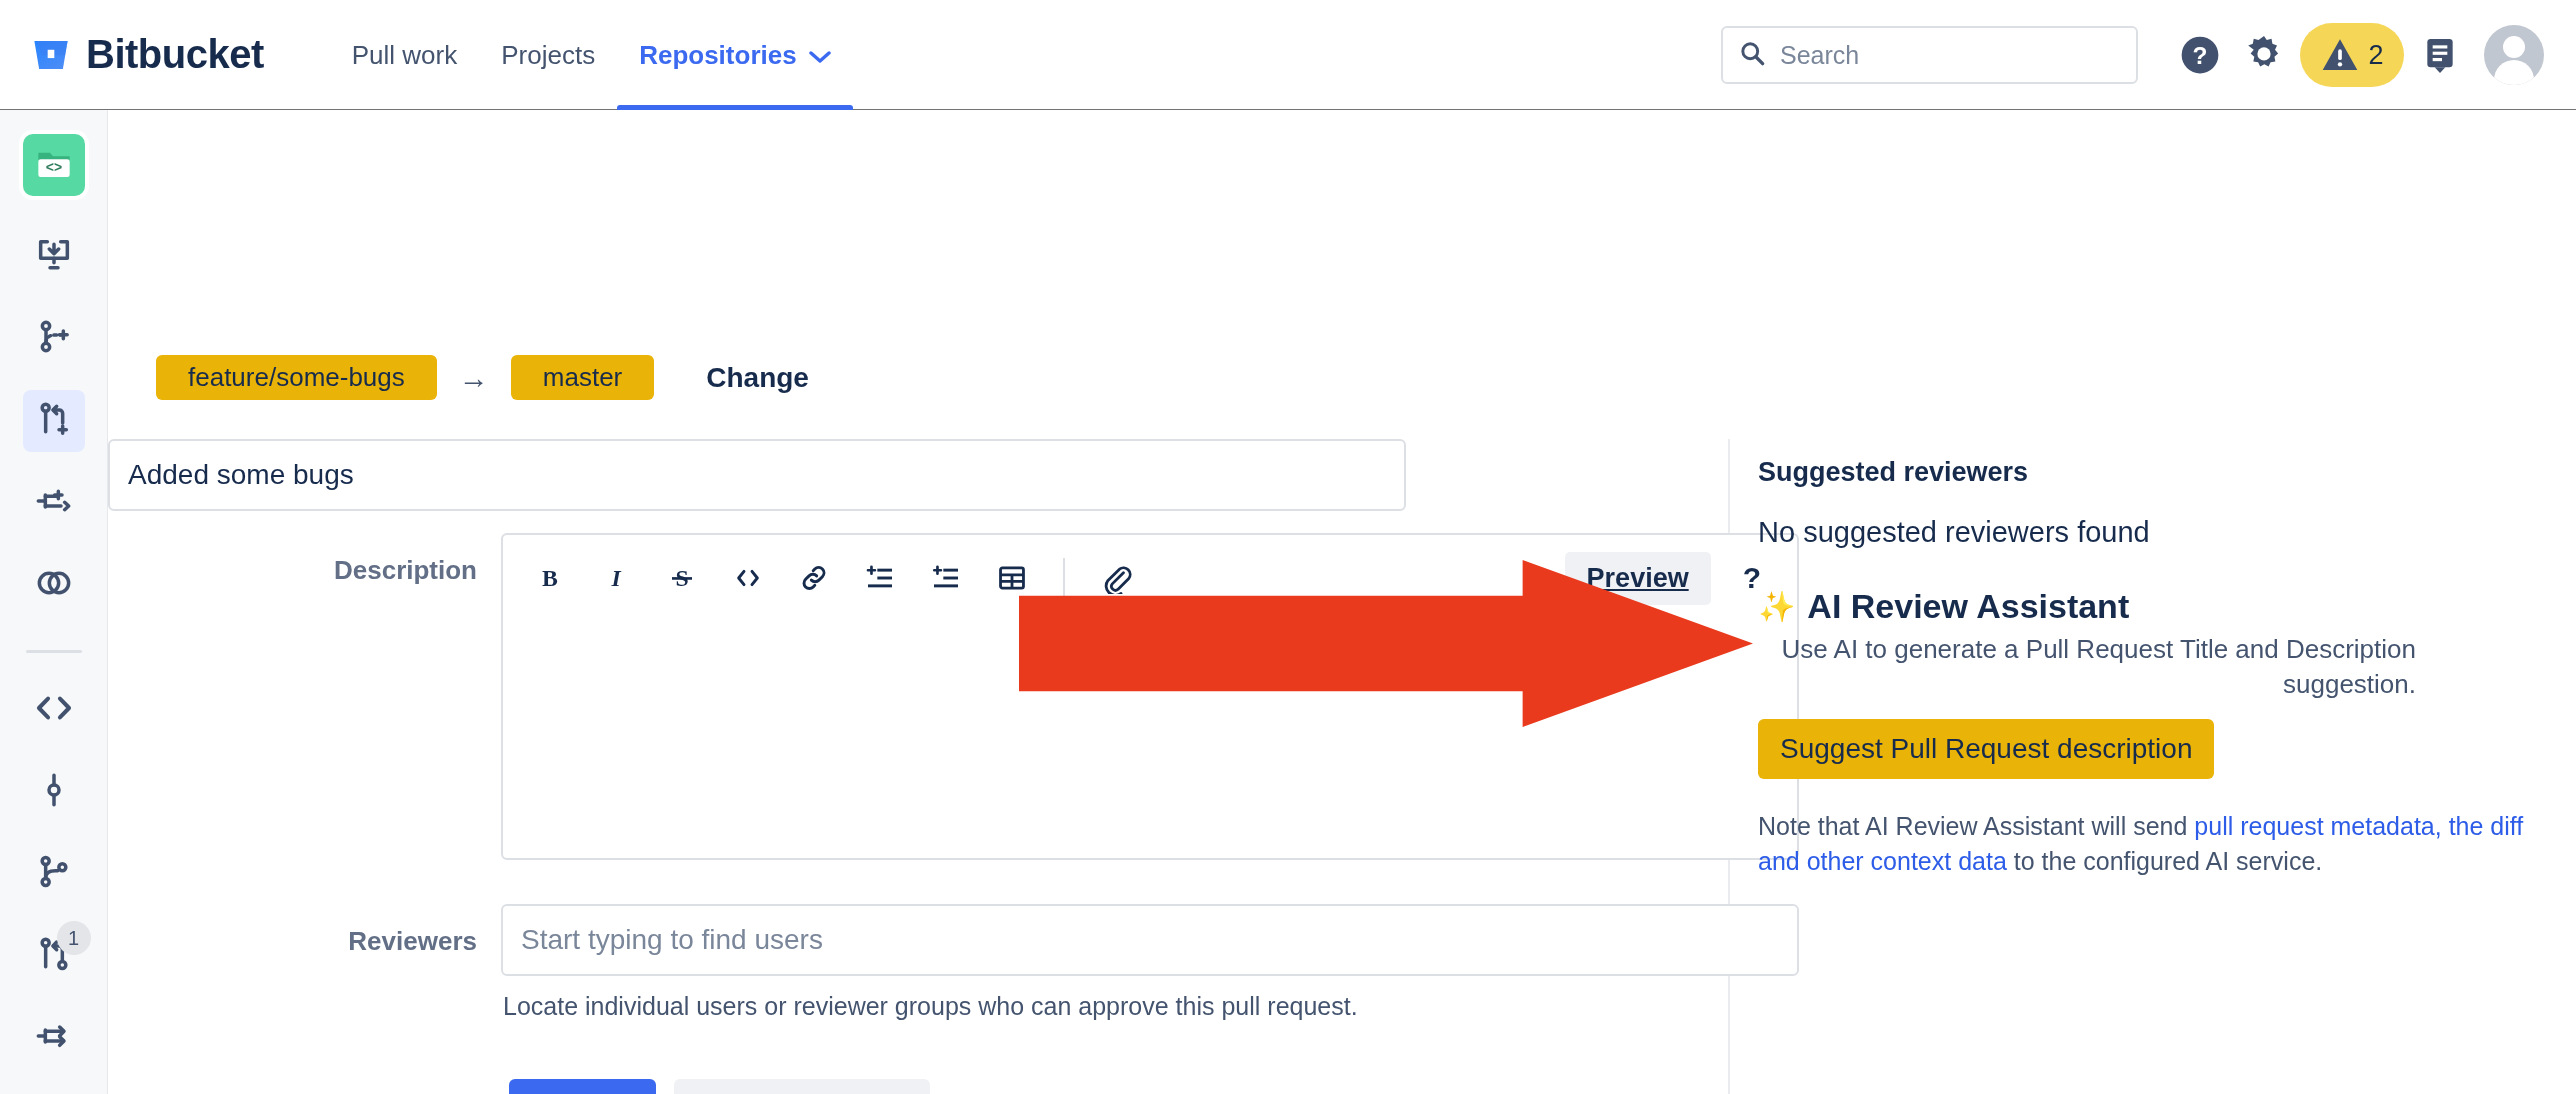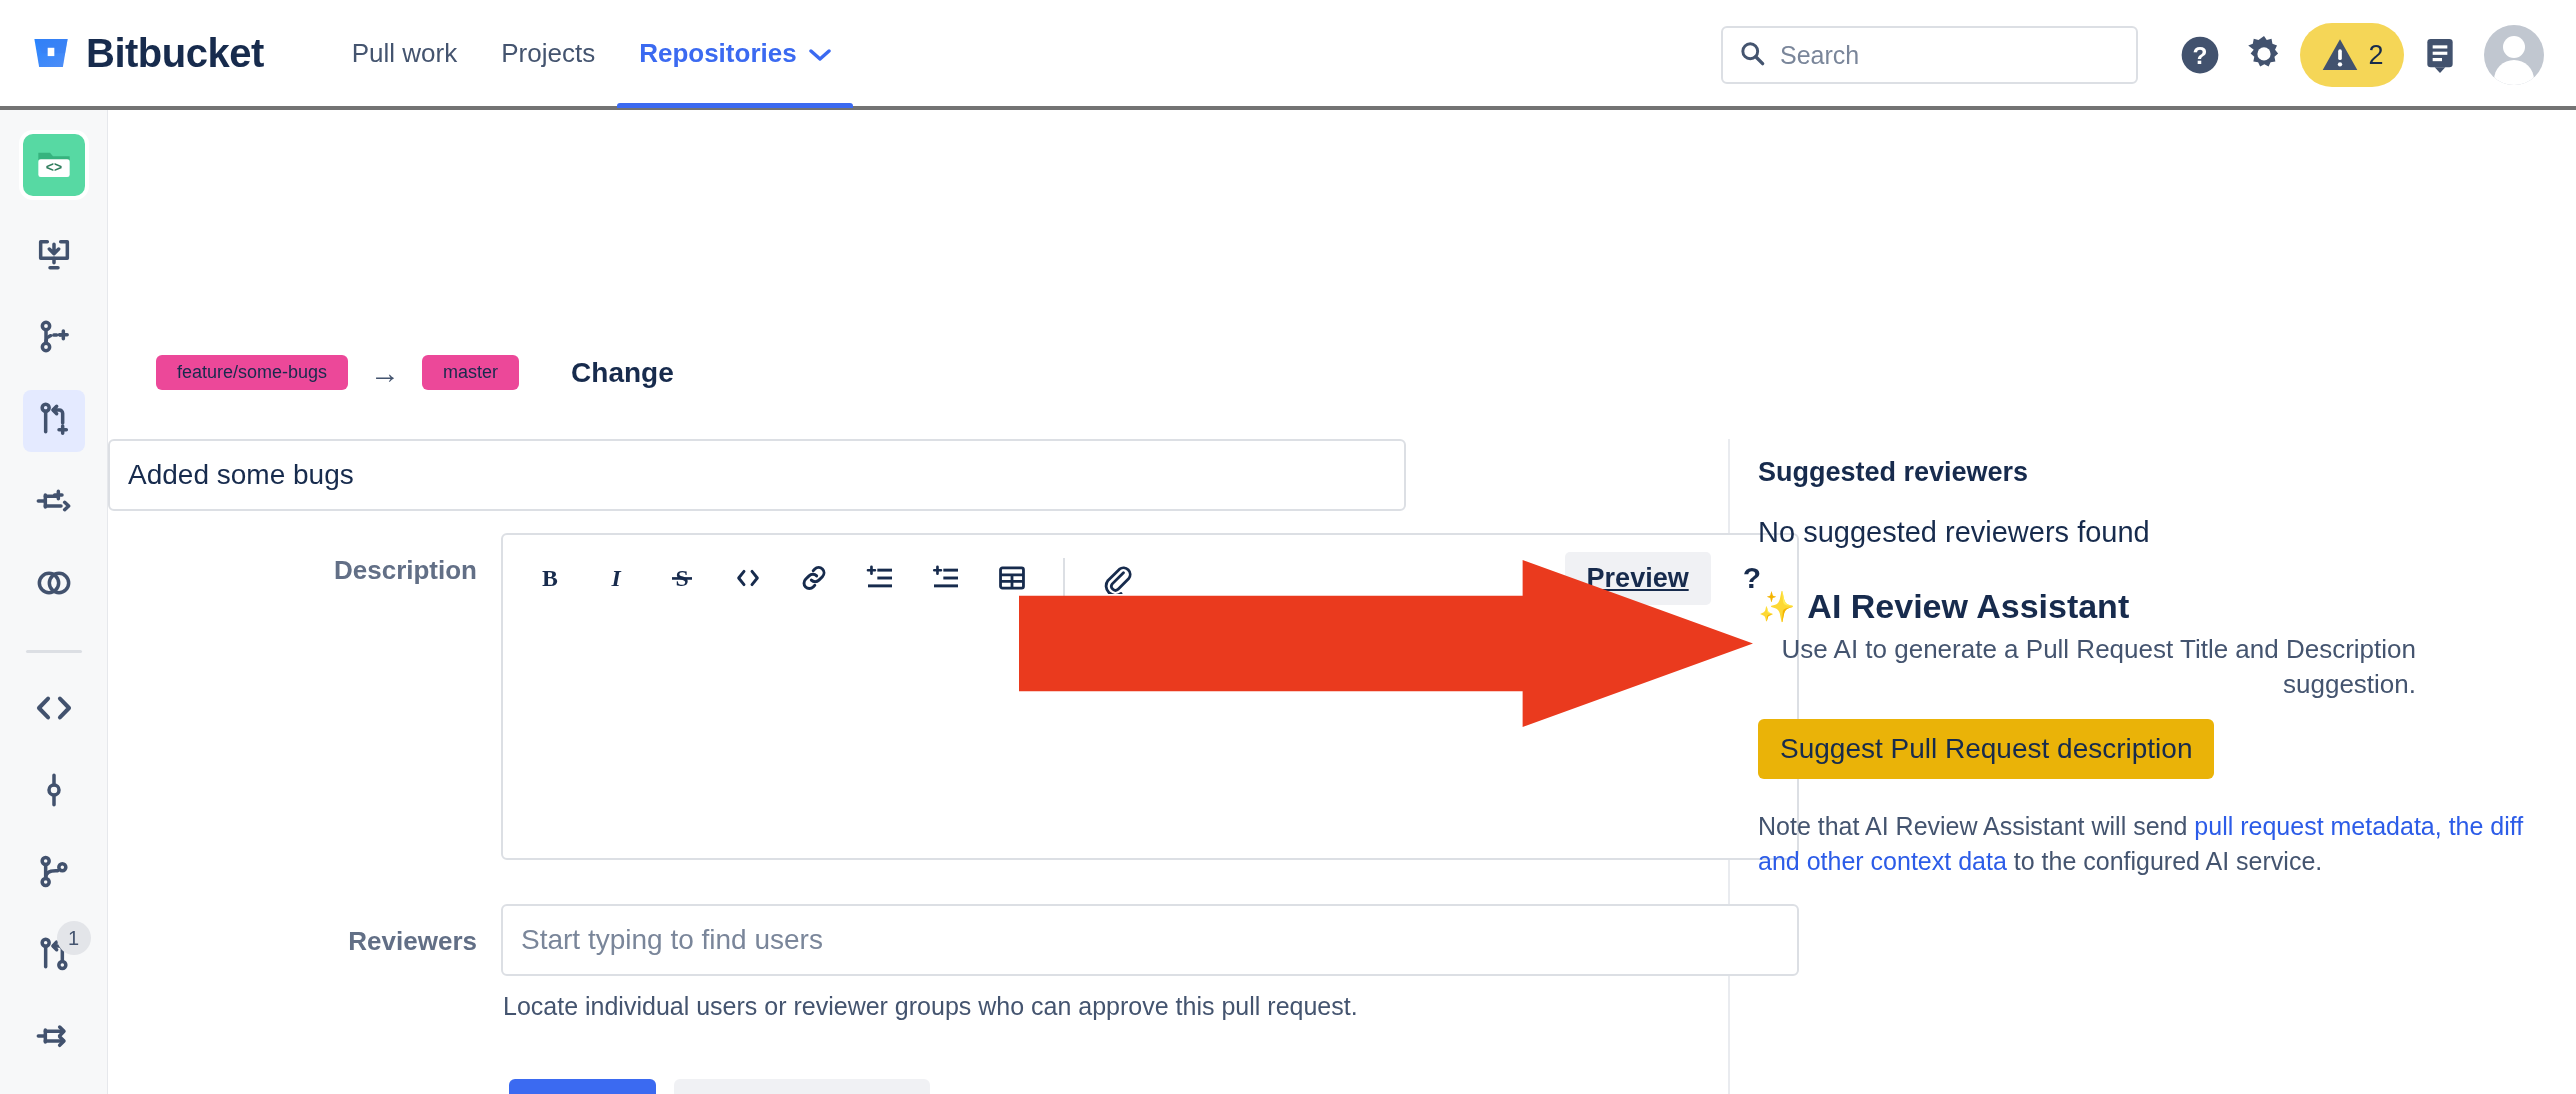--- a/index.html
+++ b/index.html
@@ -7,22 +7,22 @@
     width: 2576px; height: 1095px;
     background: #ffffff;
     font-family: "Liberation Sans", sans-serif;
     overflow: hidden;
   }
   .app { position: relative; width: 2576px; height: 1095px; background:#fff; }
 
   
   .topnav {
     position: absolute; left:0; top:0; width:2576px; height:110px;
-    background:#fff; border-bottom:4px solid #737373;
-    display:flex; align-items:center;
+    background:#fff; border-bottom:1px solid #737373;
+    display:flex; 
   }
   .brand { display:flex; align-items:center; gap:16px; margin-left:32px; }
   .brand-logo { width:38px; height:38px; position:relative; }
   .brand-name {
     font-size:40px; font-weight:700; color:#1b2martin; color:#172b4d;
     letter-spacing:-0.5px;
   }
   .nav-items { display:flex; align-items:center; gap:0; margin-left:66px; height:110px; }
   .nav-item {
     position:relative; height:110px; display:flex; align-items:center;
@@ -97,22 +97,22 @@
   
   .main { position:absolute; left:108px; top:110px; width:2468px; height:985px; background:#fff; }
   .page-title {
     position:absolute; left:46px; top:55px; font-size:45px; font-weight:600;
     color:#172b4d; letter-spacing:-0.4px;
   }
   .branchrow {
     position:absolute; left:48px; top:245px; display:flex; align-items:center; gap:22px;
   }
   .chip {
-    background:#ec4899; border-radius:6px; padding:7px 21px;
-    font-size:18px; color:#172b4d;
+    background:#eab308; border-radius:6px; padding:7px 32px;
+    font-size:26px; color:#172b4d;
   }
   .arrow-sym { font-size:30px; color:#44546f; }
   .change-link { font-size:28px; color:#172b4d; font-weight:600; margin-left:30px; cursor:pointer; }
 
   
   .form { position:absolute; left:0; top:329px; width:1715px; }
   .row { display:flex; align-items:flex-start; margin-bottom:0; }
   .flabel {
     width:393px; text-align:right; padding-right:24px; font-size:26px;
     color:#626f86; font-weight:600; padding-top:22px;

